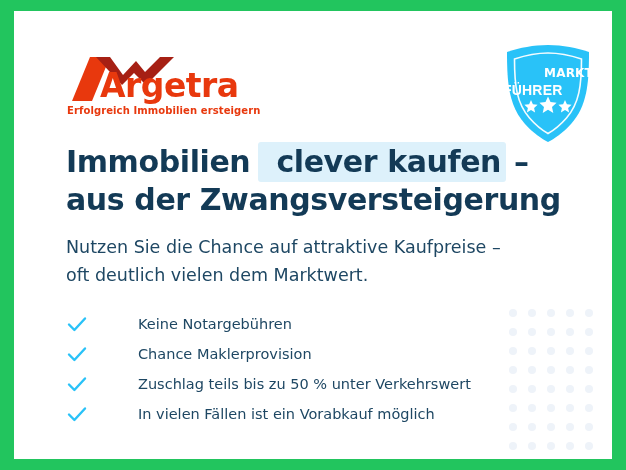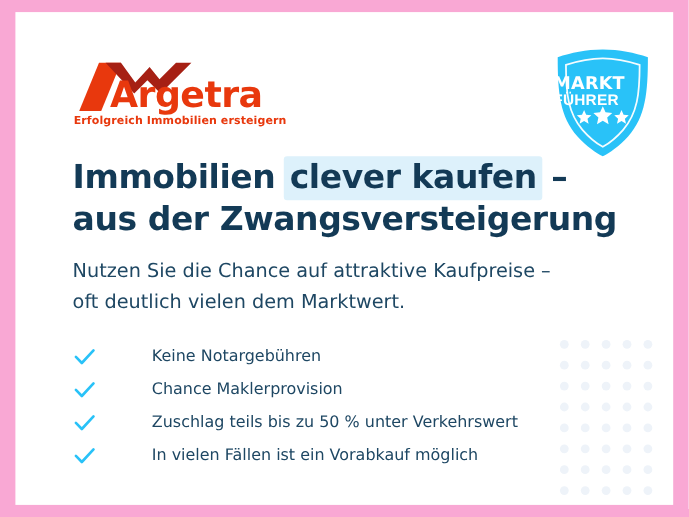--- a/index.html
+++ b/index.html
@@ -11,21 +11,21 @@
     width: 626px;
     height: 470px;
     overflow: hidden;
     font-family: "Liberation Sans", sans-serif;
   }
 
   .frame {
     position: relative;
     width: 626px;
     height: 470px;
-    background: #f9a8d4;
+    background: #22c55e;
     box-sizing: border-box;
   }
 
   .card {
     position: absolute;
     left: 14px;
     top: 11px;
     width: 598px;
     height: 448px;
     background: #ffffff;
@@ -96,24 +96,24 @@
   .badge {
     position: absolute;
     left: 489px;
     top: 33px;
     width: 90px;
     height: 100px;
   }
   .badge-line1 {
     position: absolute;
     left: 0; top: 22px; width: 90px;
-    text-align: left;
-    font-family: "DejaVu Sans", sans-serif;
-    font-weight: bold;
-    font-size: 16px;
+    text-align: right;
+    font-family: "DejaVu Sans", sans-serif;
+    font-weight: bold;
+    font-size: 12px;
     letter-spacing: 0.2px;
     color: #fff;
   }
   .badge-line2 {
     position: absolute;
     left: 0; top: 38px; width: 90px;
     text-align: left;
     font-family: Liberation Sans, sans-serif;
     font-weight: bold;
     font-size: 14px;
@@ -131,21 +131,21 @@
     font-weight: bold;
     font-size: 30px;
     line-height: 38px;
     color: #133a56;
     letter-spacing: -0.4px;
   }
   .hl-line { display: block; white-space: nowrap; }
   .hl-mark {
     background: #ddf1fb;
     border-radius: 3px;
-    padding: 2px 5px 3px 5px;
+    padding: 2px 5px 3px 18px;
     margin: 0 -2px;
   }
 
   
   .sub {
     position: absolute;
     left: 52px;
     top: 222px;
     width: 520px;
     font-family: "DejaVu Sans", sans-serif;

